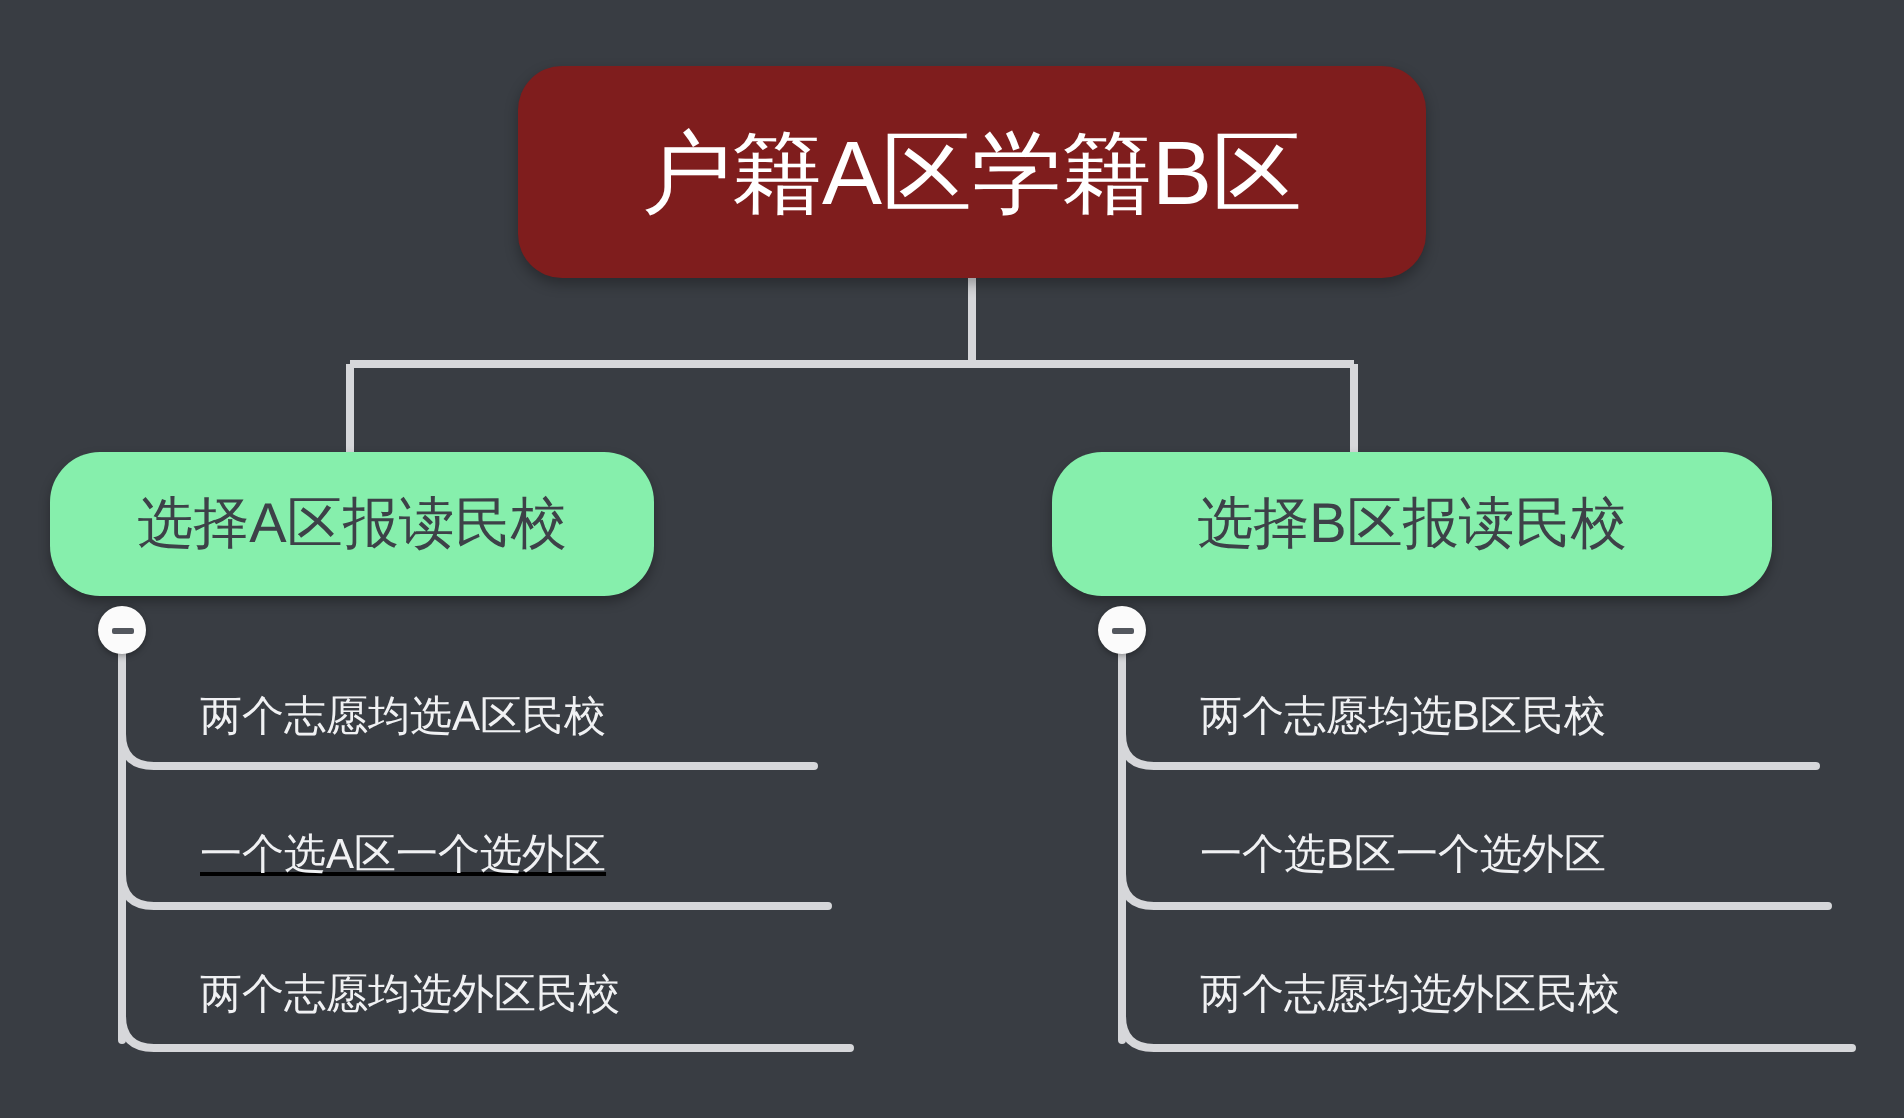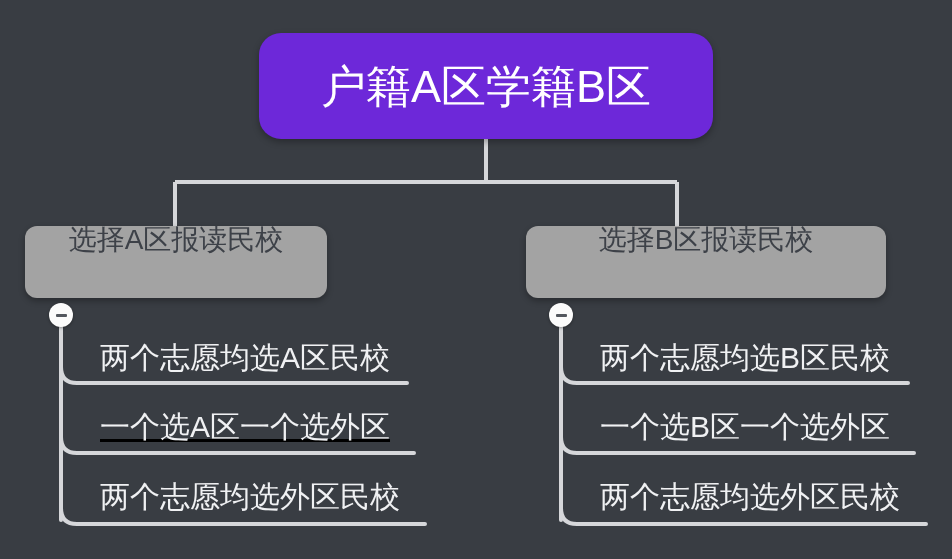--- a/index.html
+++ b/index.html
@@ -30,43 +30,44 @@
   }
 
   
   .root-node {
     position: absolute;
     left: 259px;
     top: 33px;
     width: 454px;
     height: 106px;
     border-radius: 22px;
-    background: #6d28d9;
+    background: #7f1d1d;
     box-shadow: 0 3px 7px rgba(0,0,0,0.30);
     display: flex;
     align-items: center;
     justify-content: center;
     box-sizing: border-box;
   }
   .root-label {
     color: #ffffff;
     font-size: 45px;
     line-height: 1;
     letter-spacing: 0px;
     white-space: nowrap;
   }
 
   
   .branch-node {
     position: absolute;
     height: 72px;
-    border-radius: 12px;
-    background: #a3a3a3;
+    border-radius: 25px;
+    background: #86efac;
     box-shadow: 0 3px 6px rgba(0,0,0,0.30);
     display: flex;
+    align-items: center;
     justify-content: center;
     box-sizing: border-box;
   }
   .branch-node.left  { left: 25px;  top: 226px; width: 302px; }
   .branch-node.right { left: 526px; top: 226px; width: 360px; }
   .branch-label {
     color: #3d4148;
     font-size: 28px;
     line-height: 1;
     white-space: nowrap;
@@ -98,21 +99,21 @@
   
   .leaf {
     position: absolute;
     height: 46px;
     display: flex;
     align-items: center;
     box-sizing: border-box;
   }
   .leaf-label {
     color: #f0f1f3;
-    font-size: 30px;
+    font-size: 21px;
     line-height: 1;
     white-space: nowrap;
   }
   .leaf.l1 { left: 100px; top: 335px; }
   .leaf.l2 { left: 100px; top: 404px; text-decoration: underline; }
   .leaf.l3 { left: 100px; top: 474px; }
   .leaf.r1 { left: 600px; top: 335px; }
   .leaf.r2 { left: 600px; top: 404px; }
   .leaf.r3 { left: 600px; top: 474px; }
 </style>

